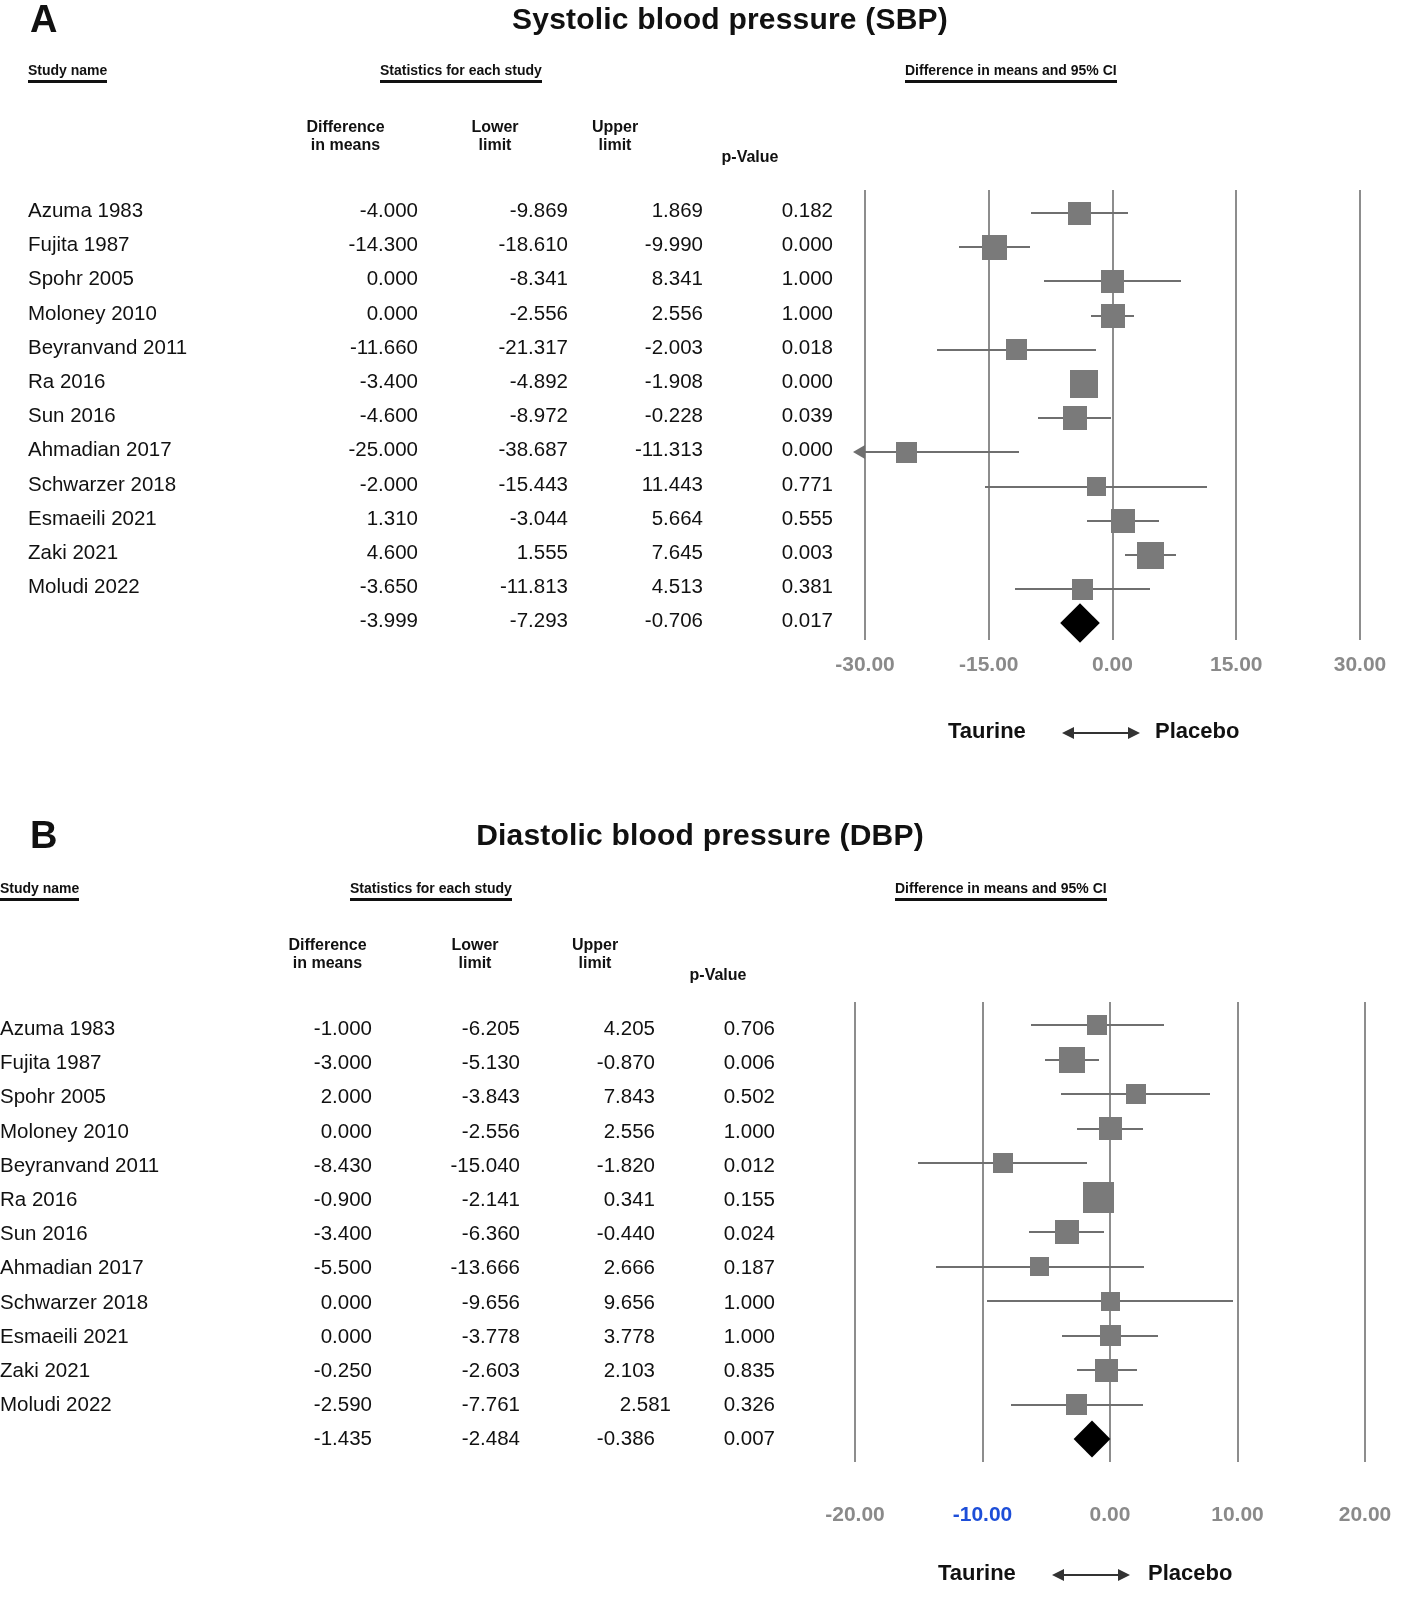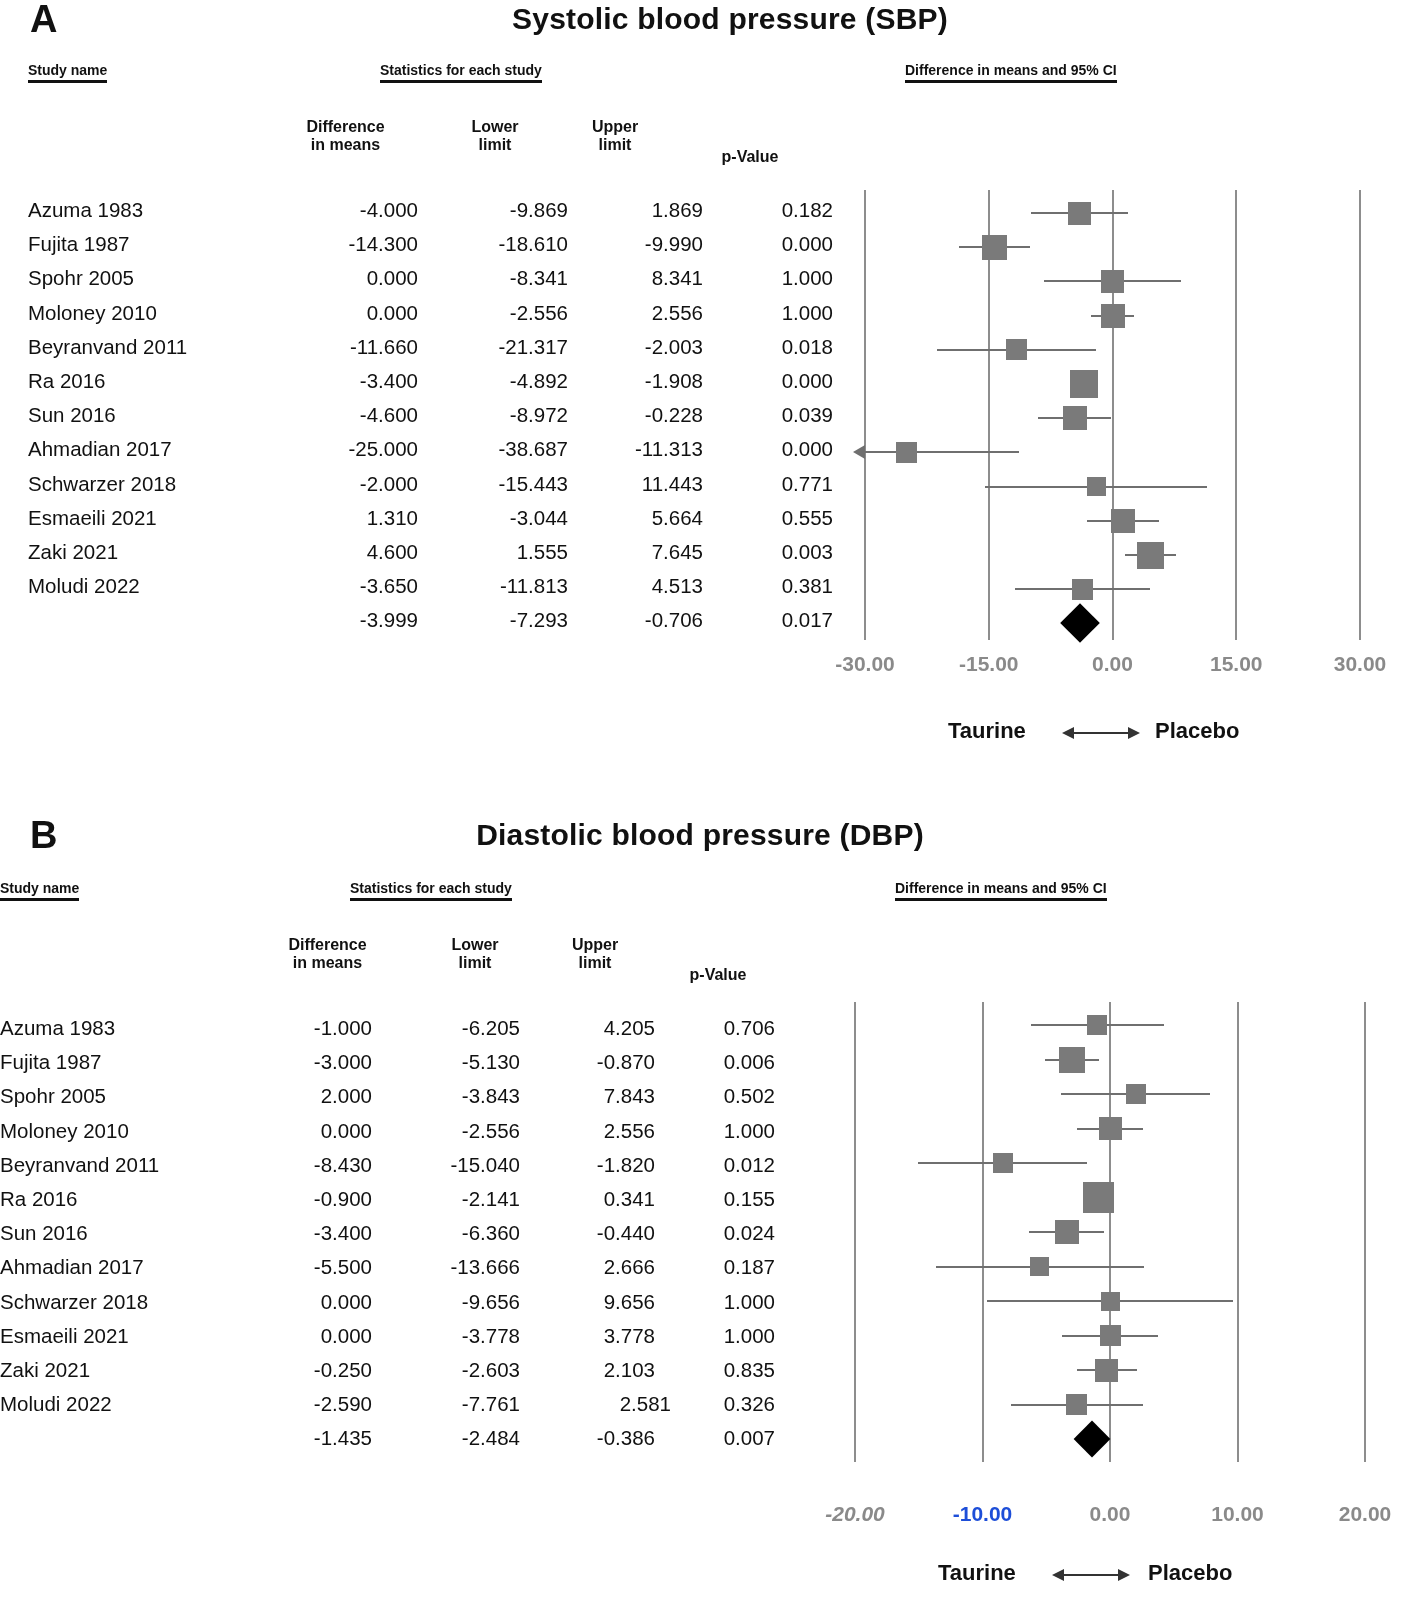--- a/index.html
+++ b/index.html
@@ -423,21 +423,21 @@
       <div class="box" style="width: 19px; height: 19px; left: 200.375px; top: 255px; background: rgb(122, 122, 122);"></div>
       <div class="ci" style="left: 156.886px; width: 246.228px; top: 298px; background: rgb(111, 111, 111);"></div>
       <div class="box" style="width: 19px; height: 19px; left: 270.5px; top: 289.5px; background: rgb(122, 122, 122);"></div>
       <div class="ci" style="left: 231.831px; width: 96.339px; top: 332.5px; background: rgb(111, 111, 111);"></div>
       <div class="box" style="width: 21px; height: 21px; left: 269.5px; top: 323px; background: rgb(122, 122, 122);"></div>
       <div class="ci" style="left: 246.812px; width: 60.0015px; top: 367px; background: rgb(111, 111, 111);"></div>
       <div class="box" style="width: 23px; height: 23px; left: 265.312px; top: 356.5px; background: rgb(122, 122, 122);"></div>
       <div class="ci" style="left: 181.047px; width: 131.86px; top: 401.5px; background: rgb(111, 111, 111);"></div>
       <div class="box" style="width: 21px; height: 21px; left: 236.477px; top: 392px; background: rgb(122, 122, 122);"></div>
       <div class="diamond" style="width: 26px; height: 26px; left: 248.704px; top: 424px; background: rgb(0, 0, 0);"></div>
-      <div class="axis-lab" style="left: -35px; width: 120px; top: 500px; color: rgb(138, 138, 138); font-style: italic;">-20.00</div>
+      <div class="axis-lab" style="left: -35px; width: 120px; top: 500px; color: rgb(138, 138, 138);">-20.00</div>
       <div class="axis-lab" style="left: 92.5px; width: 120px; top: 500px; color: #1d4ed8;">-10.00</div>
       <div class="axis-lab" style="left: 220px; width: 120px; top: 500px; color: rgb(138, 138, 138);">0.00</div>
       <div class="axis-lab" style="left: 347.5px; width: 120px; top: 500px; color: rgb(138, 138, 138);">10.00</div>
       <div class="axis-lab" style="left: 475px; width: 120px; top: 500px; color: rgb(138, 138, 138);">20.00</div>
     </div>
 
   <div class="foot" style="left:938px; top:760px;">Taurine</div>
   <div class="foot" style="left:1148px; top:760px;">Placebo</div>
   <div style="position:absolute; left:1052px; top:764px;">
     <svg class="dbl-arrow" width="78" height="22" viewBox="0 0 78 22">

